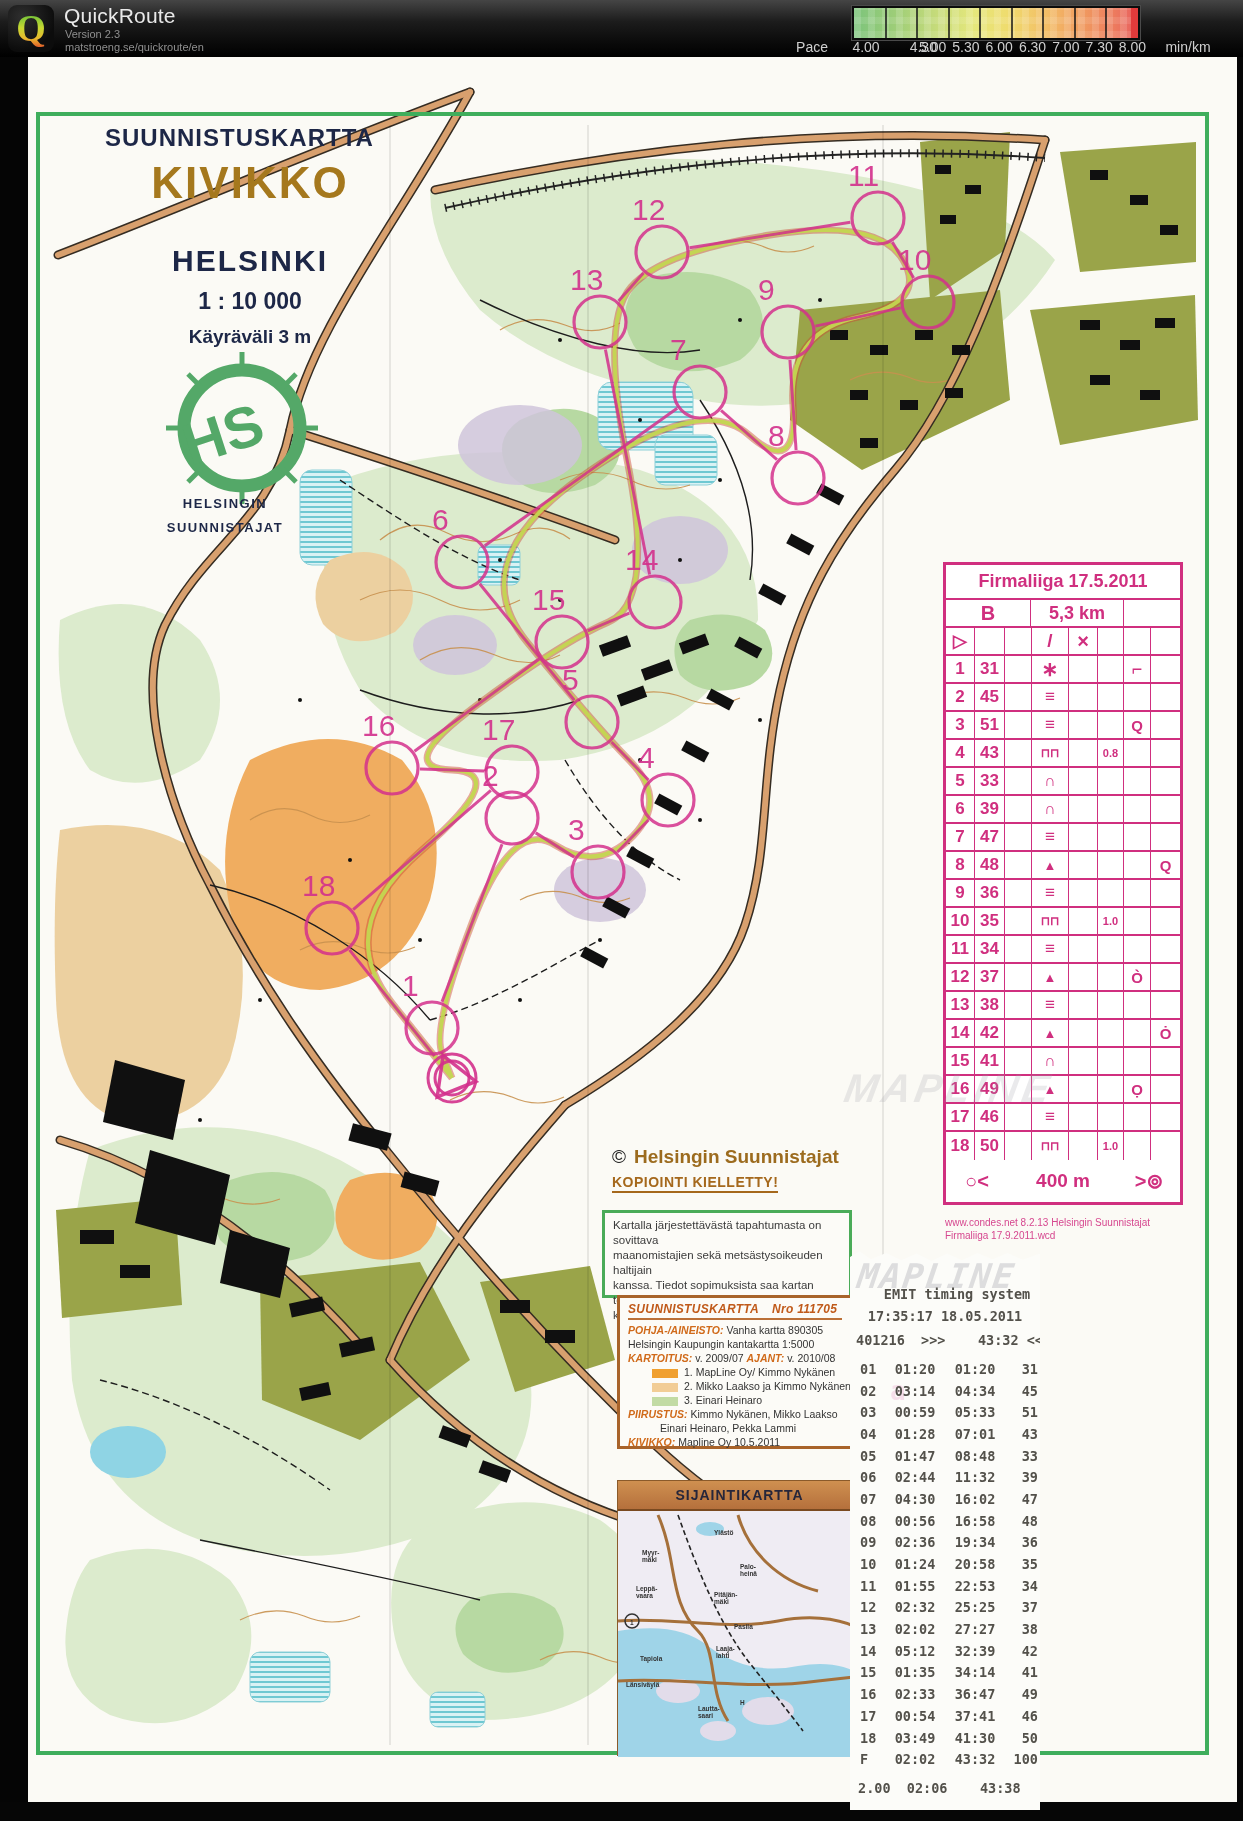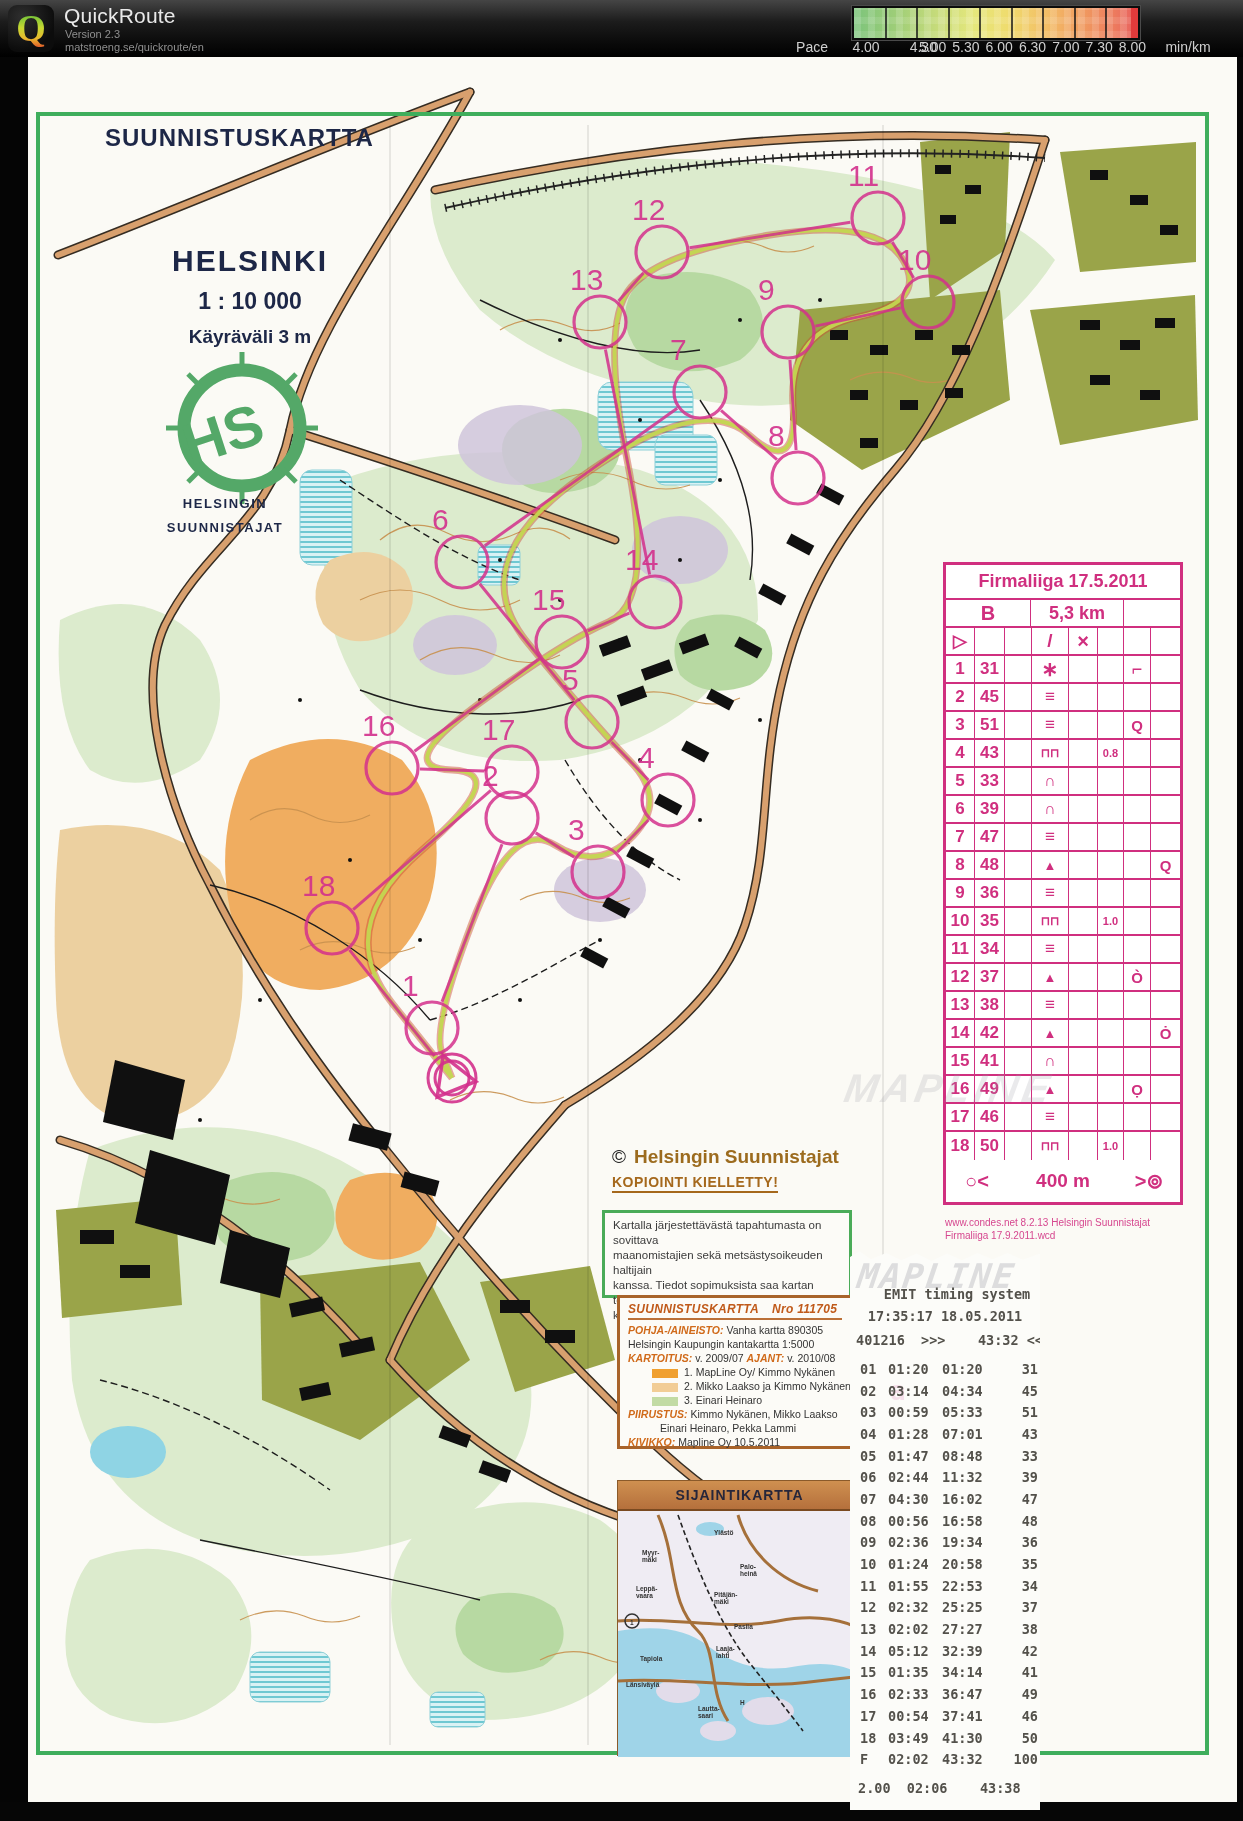--- a/index.html
+++ b/index.html
@@ -81,21 +81,21 @@
      clip-path:polygon(0% 1.6%,5% .6%,11% 2%,19% .9%,27% 2.2%,35% 1%,43% 2.3%,51% 1%,59% 2.2%,
        67% .9%,75% 2%,83% .9%,91% 2.1%,100% 1%,100% 100%,0% 100%);
      font-family:"DejaVu Sans Mono",monospace;color:#53514b;}
   #receipt .center{text-align:center;}
   #rtitle{left:12px;top:38px;width:100%;font-size:13.5px;font-weight:bold;}
   #rtime{left:0;top:60px;width:100%;font-size:13.5px;font-weight:bold;}
   #rcard{left:6px;top:84px;width:184px;font-size:13.5px;font-weight:bold;white-space:pre;}
   #rrows{left:10px;top:110px;width:178px;}
   .rrow{display:grid;grid-template-columns:28px 54px 66px 30px;height:21.7px;
      font-size:13.5px;font-weight:bold;align-items:center;}
-  .rrow span:nth-child(2),.rrow span:nth-child(3){text-align:left;}
+  .rrow span:nth-child(2),.rrow span:nth-child(3){text-align:center;}
   .rrow span:nth-child(4){text-align:right;}
   #rfoot{left:8px;top:532px;width:182px;font-size:13.5px;font-weight:bold;white-space:pre;}
   #rwm{left:8px;top:8px;width:180px;font-size:34px;font-weight:bold;font-style:italic;
      color:rgba(150,150,158,.30);letter-spacing:2px;transform:skewX(-8deg);}
   #rghost{left:40px;top:128px;font-size:26px;color:rgba(214,47,150,.14);font-weight:bold;}
   #wm2{left:845px;top:1066px;font-size:40px;font-weight:bold;font-style:italic;
      color:rgba(160,160,168,.22);letter-spacing:4px;transform:skewX(-10deg);}
 </style>
 </head>
 <body>
@@ -432,20 +432,21 @@
         <span class="abs pacelabel" style="left: 1132.4px;">8.00</span>
         <span class="abs pacelabel" style="left: 1188px;">min/km</span>
       </div>
   </div>
 
   <div id="paper-shadowL" class="abs"></div>
   <div id="paper-shadowR" class="abs"></div>
   <div id="paper-shadowB" class="abs"></div>
 
   <div id="t-header" class="abs navy">SUUNNISTUSKARTTA</div>
+  <div id="t-title" class="abs">KIVIKKO</div>
   <div id="t-city" class="abs navy">HELSINKI</div>
   <div id="t-scale" class="abs navy">1 : 10 000</div>
   <div id="t-contour" class="abs navy">Käyräväli  3 m</div>
   <div id="t-club1" class="abs navy">HELSINGIN</div>
   <div id="t-club2" class="abs navy">SUUNNISTAJAT</div>
 
   <div id="cpr" class="abs">
     <span class="c">©</span><span>Helsingin Suunnistajat</span>
   </div>
   <div id="kop" class="abs">KOPIOINTI  KIELLETTY!</div>

